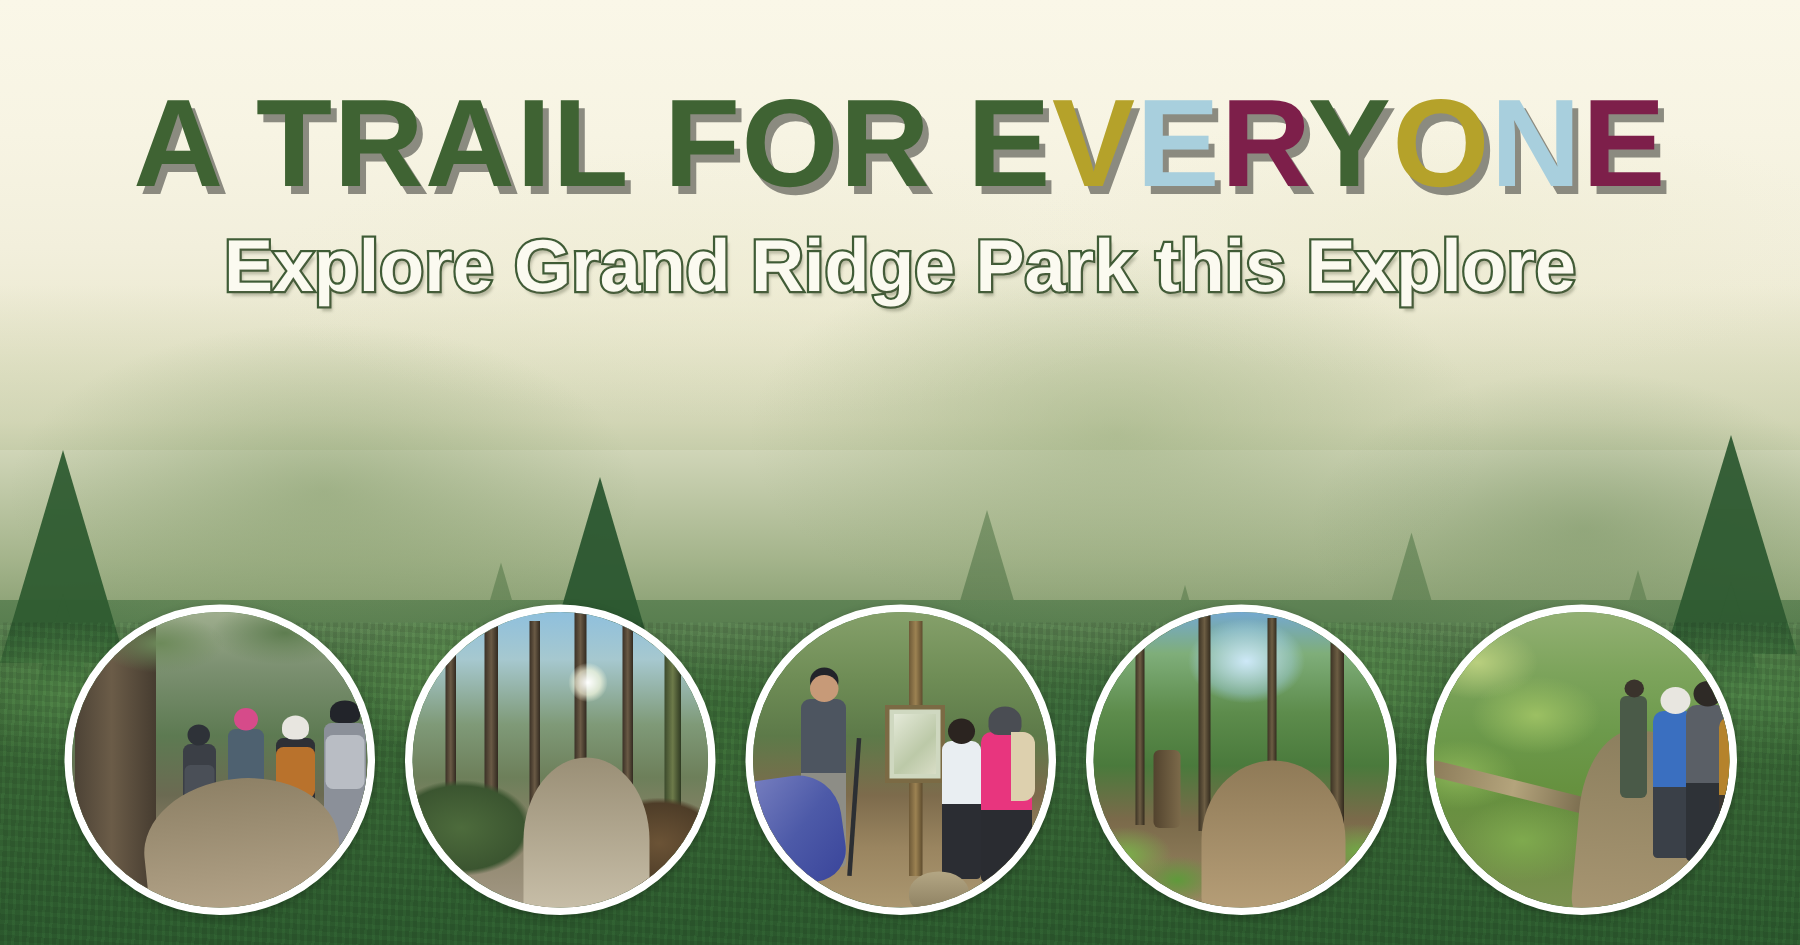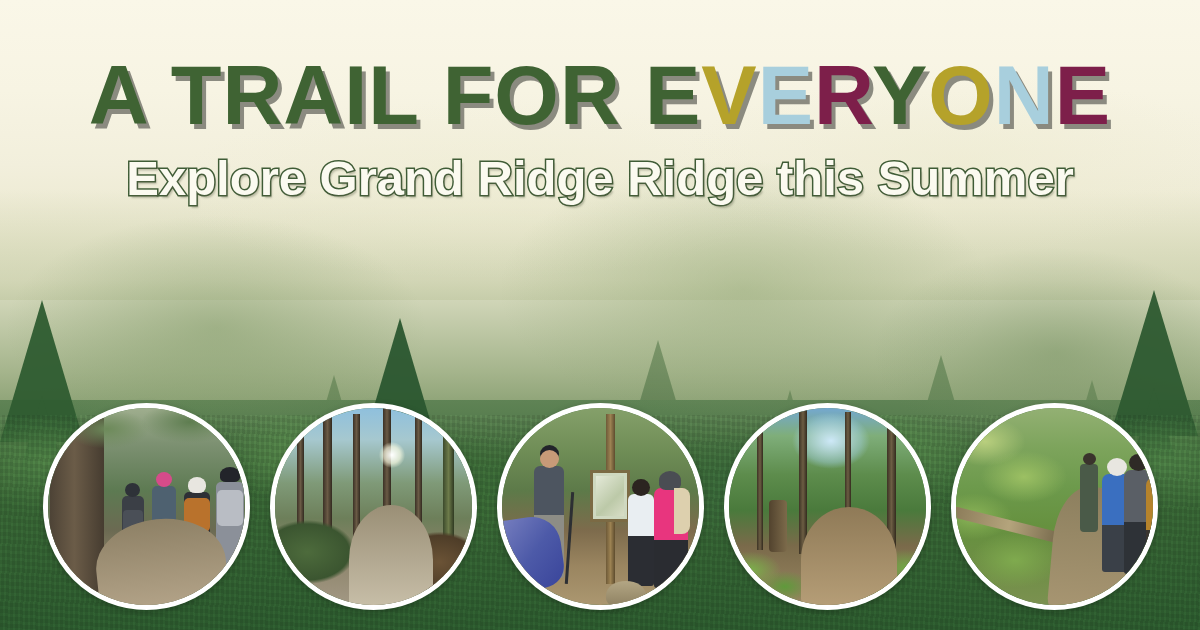--- a/index.html
+++ b/index.html
@@ -392,21 +392,21 @@
     </div>
 
     <div class="canopy"></div>
     <div class="canopy-tex"></div>
   </div>
 
   <div class="headings">
     <div class="title">
       <span class="ch" style="color:#3f6333;">A TRAIL FOR </span><span class="ch" style="color:#3f6333;">E</span><span class="ch" style="color:#b5a22a;">V</span><span class="ch" style="color:#a8cfdd;">E</span><span class="ch" style="color:#7d1f4a;">R</span><span class="ch" style="color:#3f6333;">Y</span><span class="ch" style="color:#b5a22a;">O</span><span class="ch" style="color:#a8cfdd;">N</span><span class="ch" style="color:#7d1f4a;">E</span>
     </div>
-    <div class="subtitle">Explore Grand Ridge Ridge this Summer</div>
+    <div class="subtitle">Explore Grand Ridge Park this Explore</div>
   </div>
 
   <div class="photo-strip">
 
     <div class="photo">
       <div class="scene s1">
         <div class="canopy1"></div>
         <div class="fig f1"></div>
         <div class="fig f2"></div>
         <div class="fig f3"></div>

